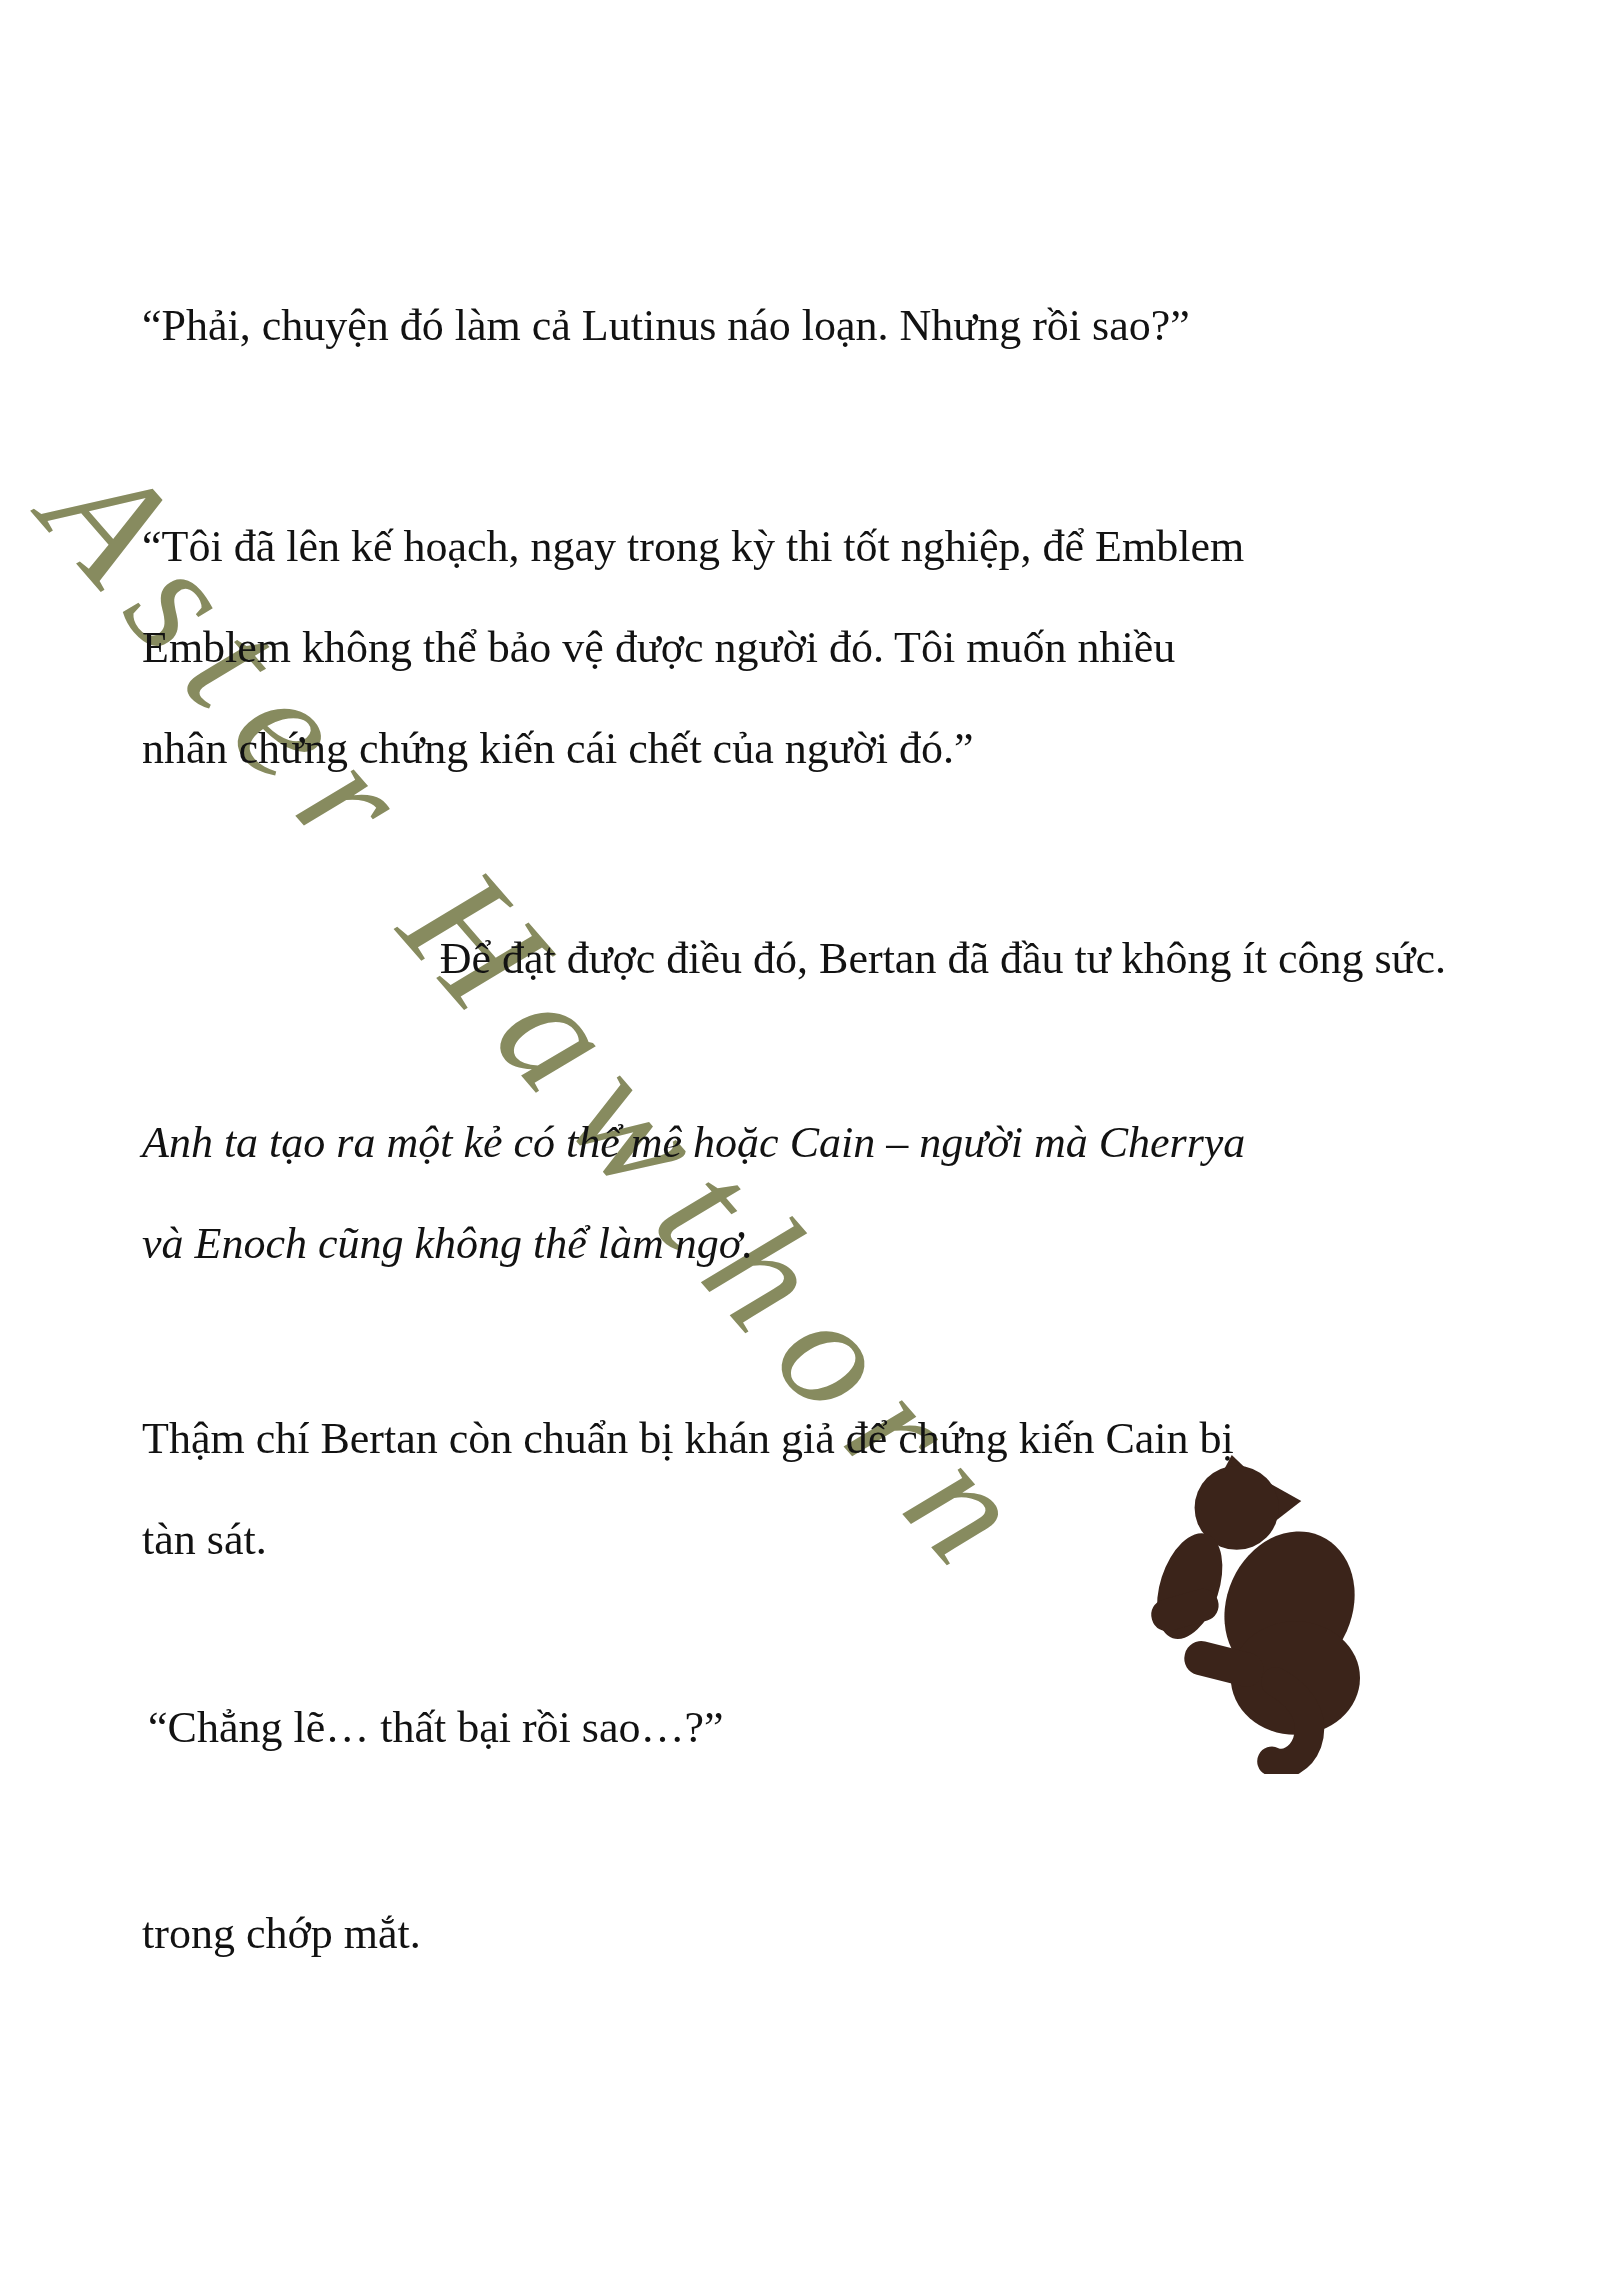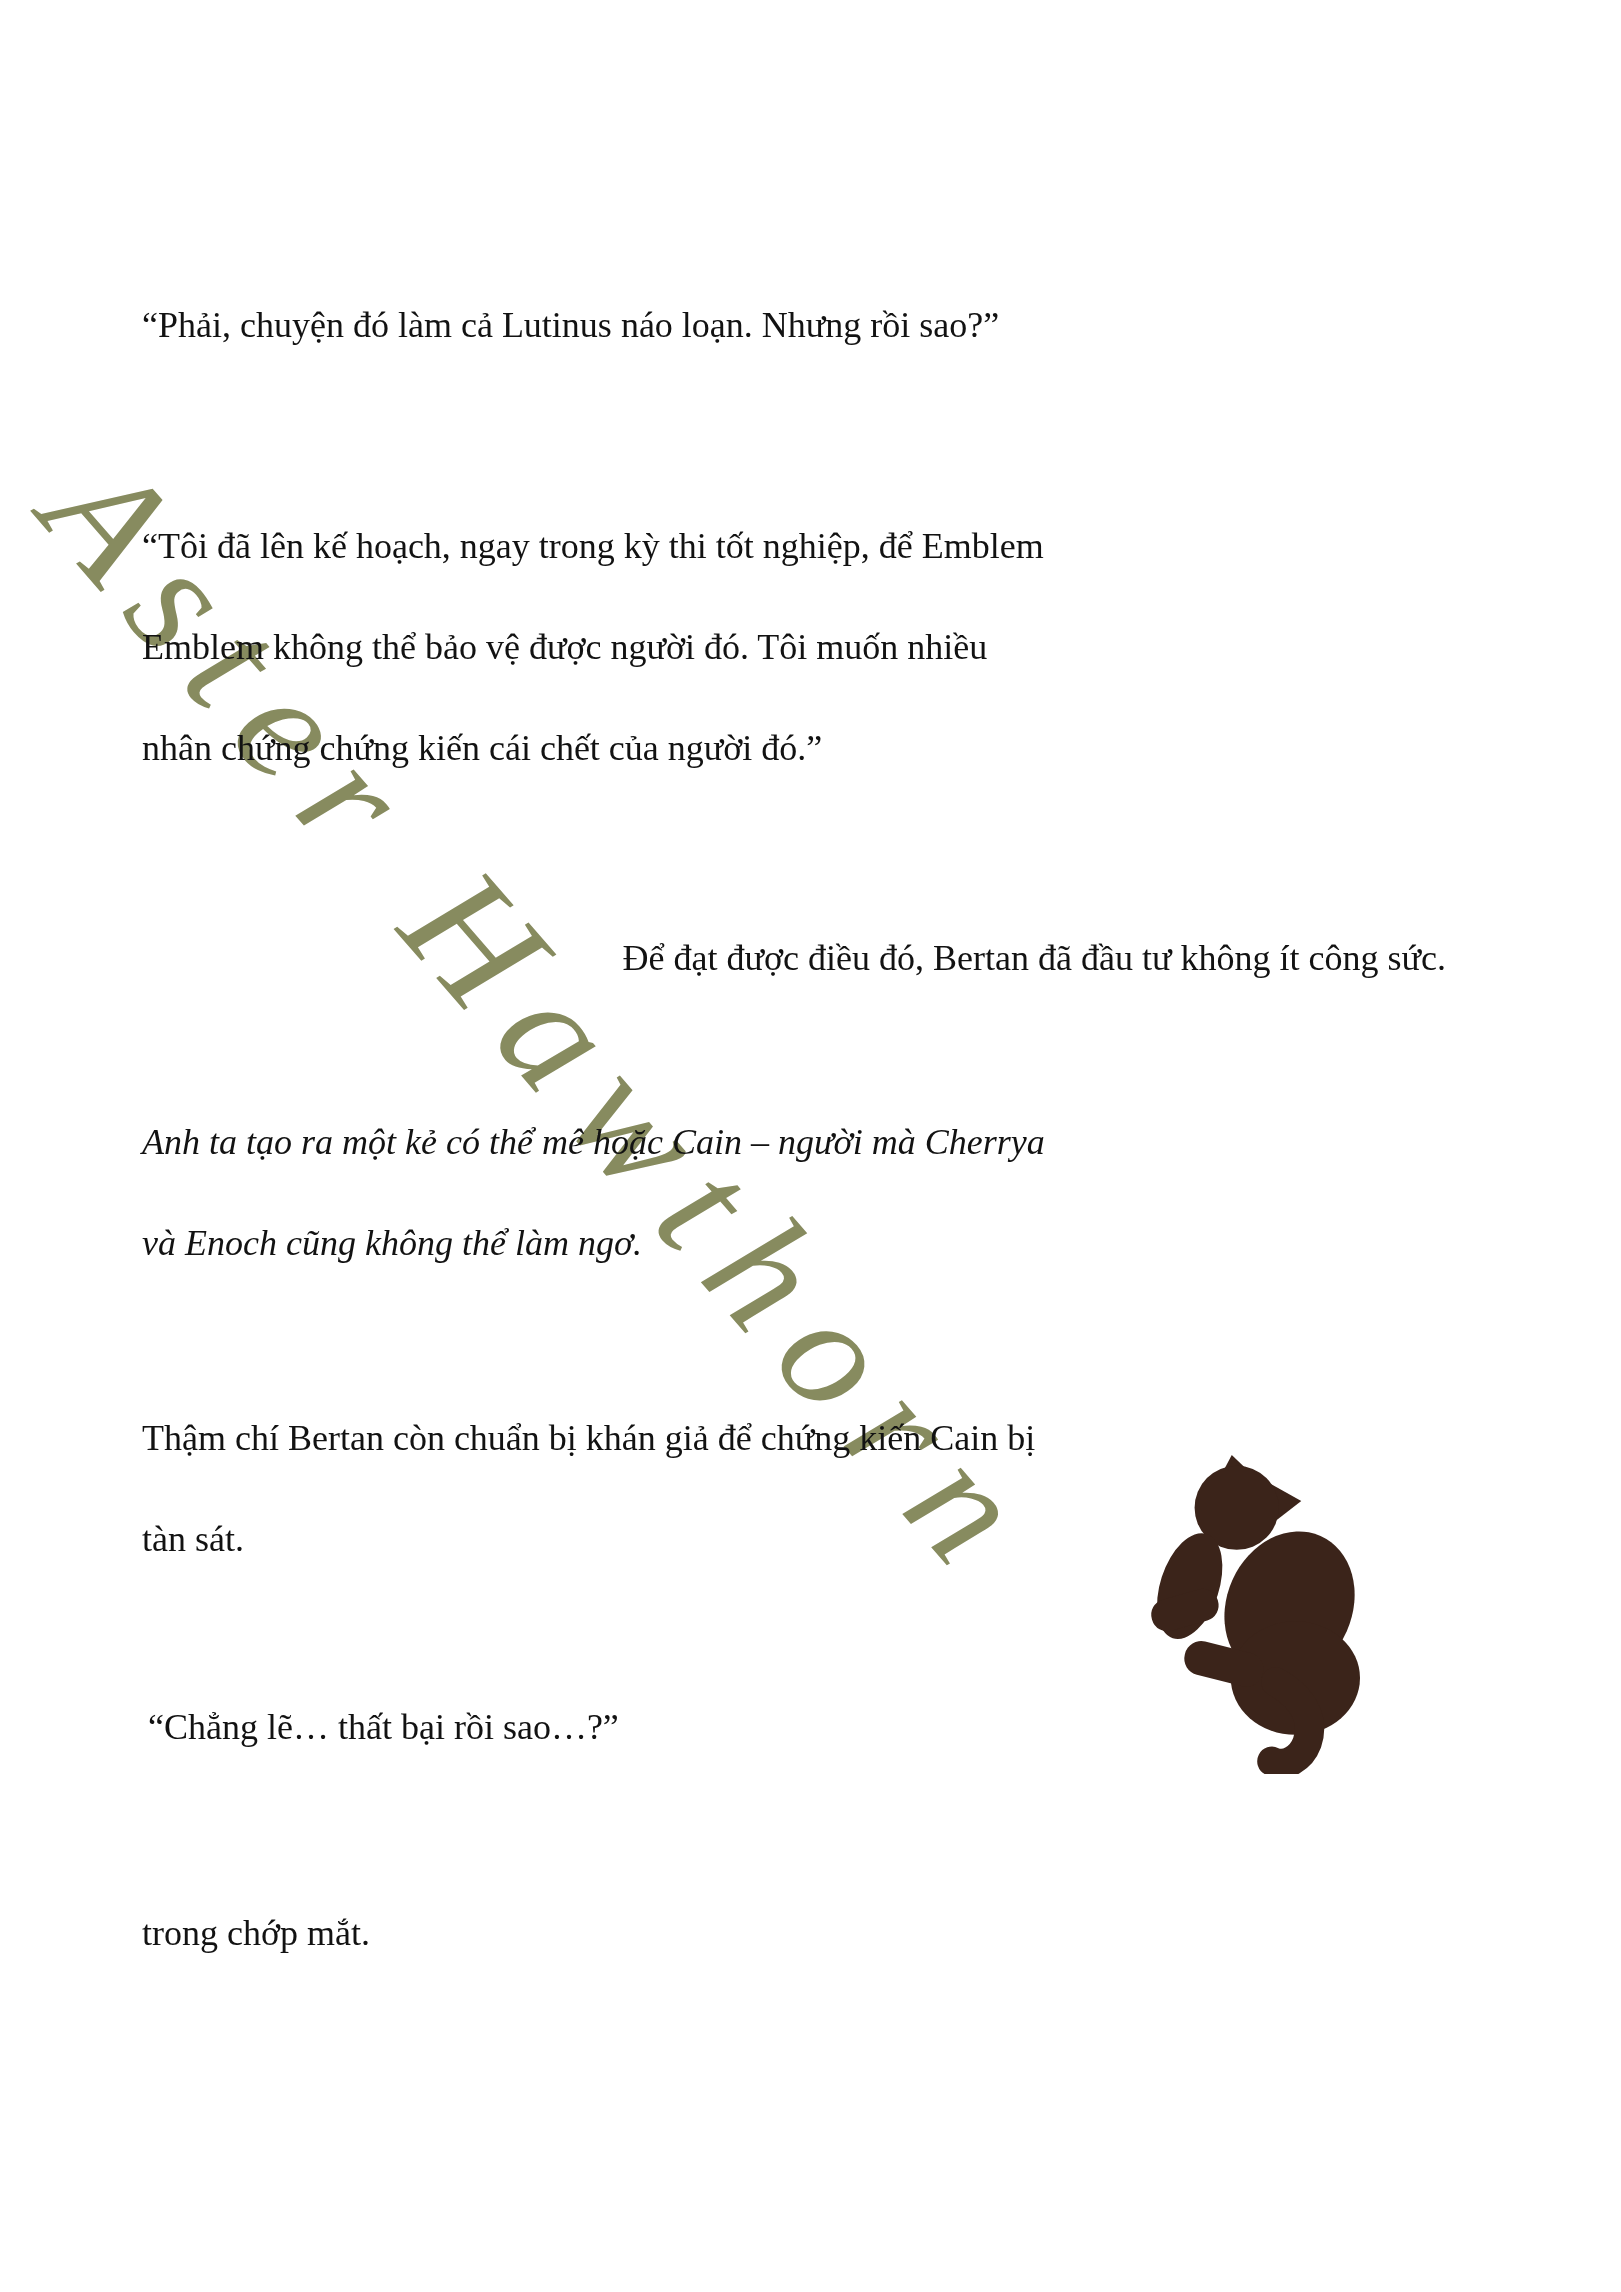--- a/index.html
+++ b/index.html
@@ -35,21 +35,21 @@
   }
   .content{
     position:absolute;
     left:142px;
     top:0;
     width:1304px;
     z-index:2;
   }
   .para{margin:0;}
   .line{
-    font-size:36px;
+    font-size:44px;
     line-height:101px;
     white-space:nowrap;
   }
   
   .p1{padding-top:275px;}
   .p2{margin-top:120px;}
   .p3{margin-top:109px;text-align:right;}
   .p4{margin-top:83px;font-style:italic;}
   .p5{margin-top:94px;}
   .p6{margin-top:87px;margin-left:6px;}

